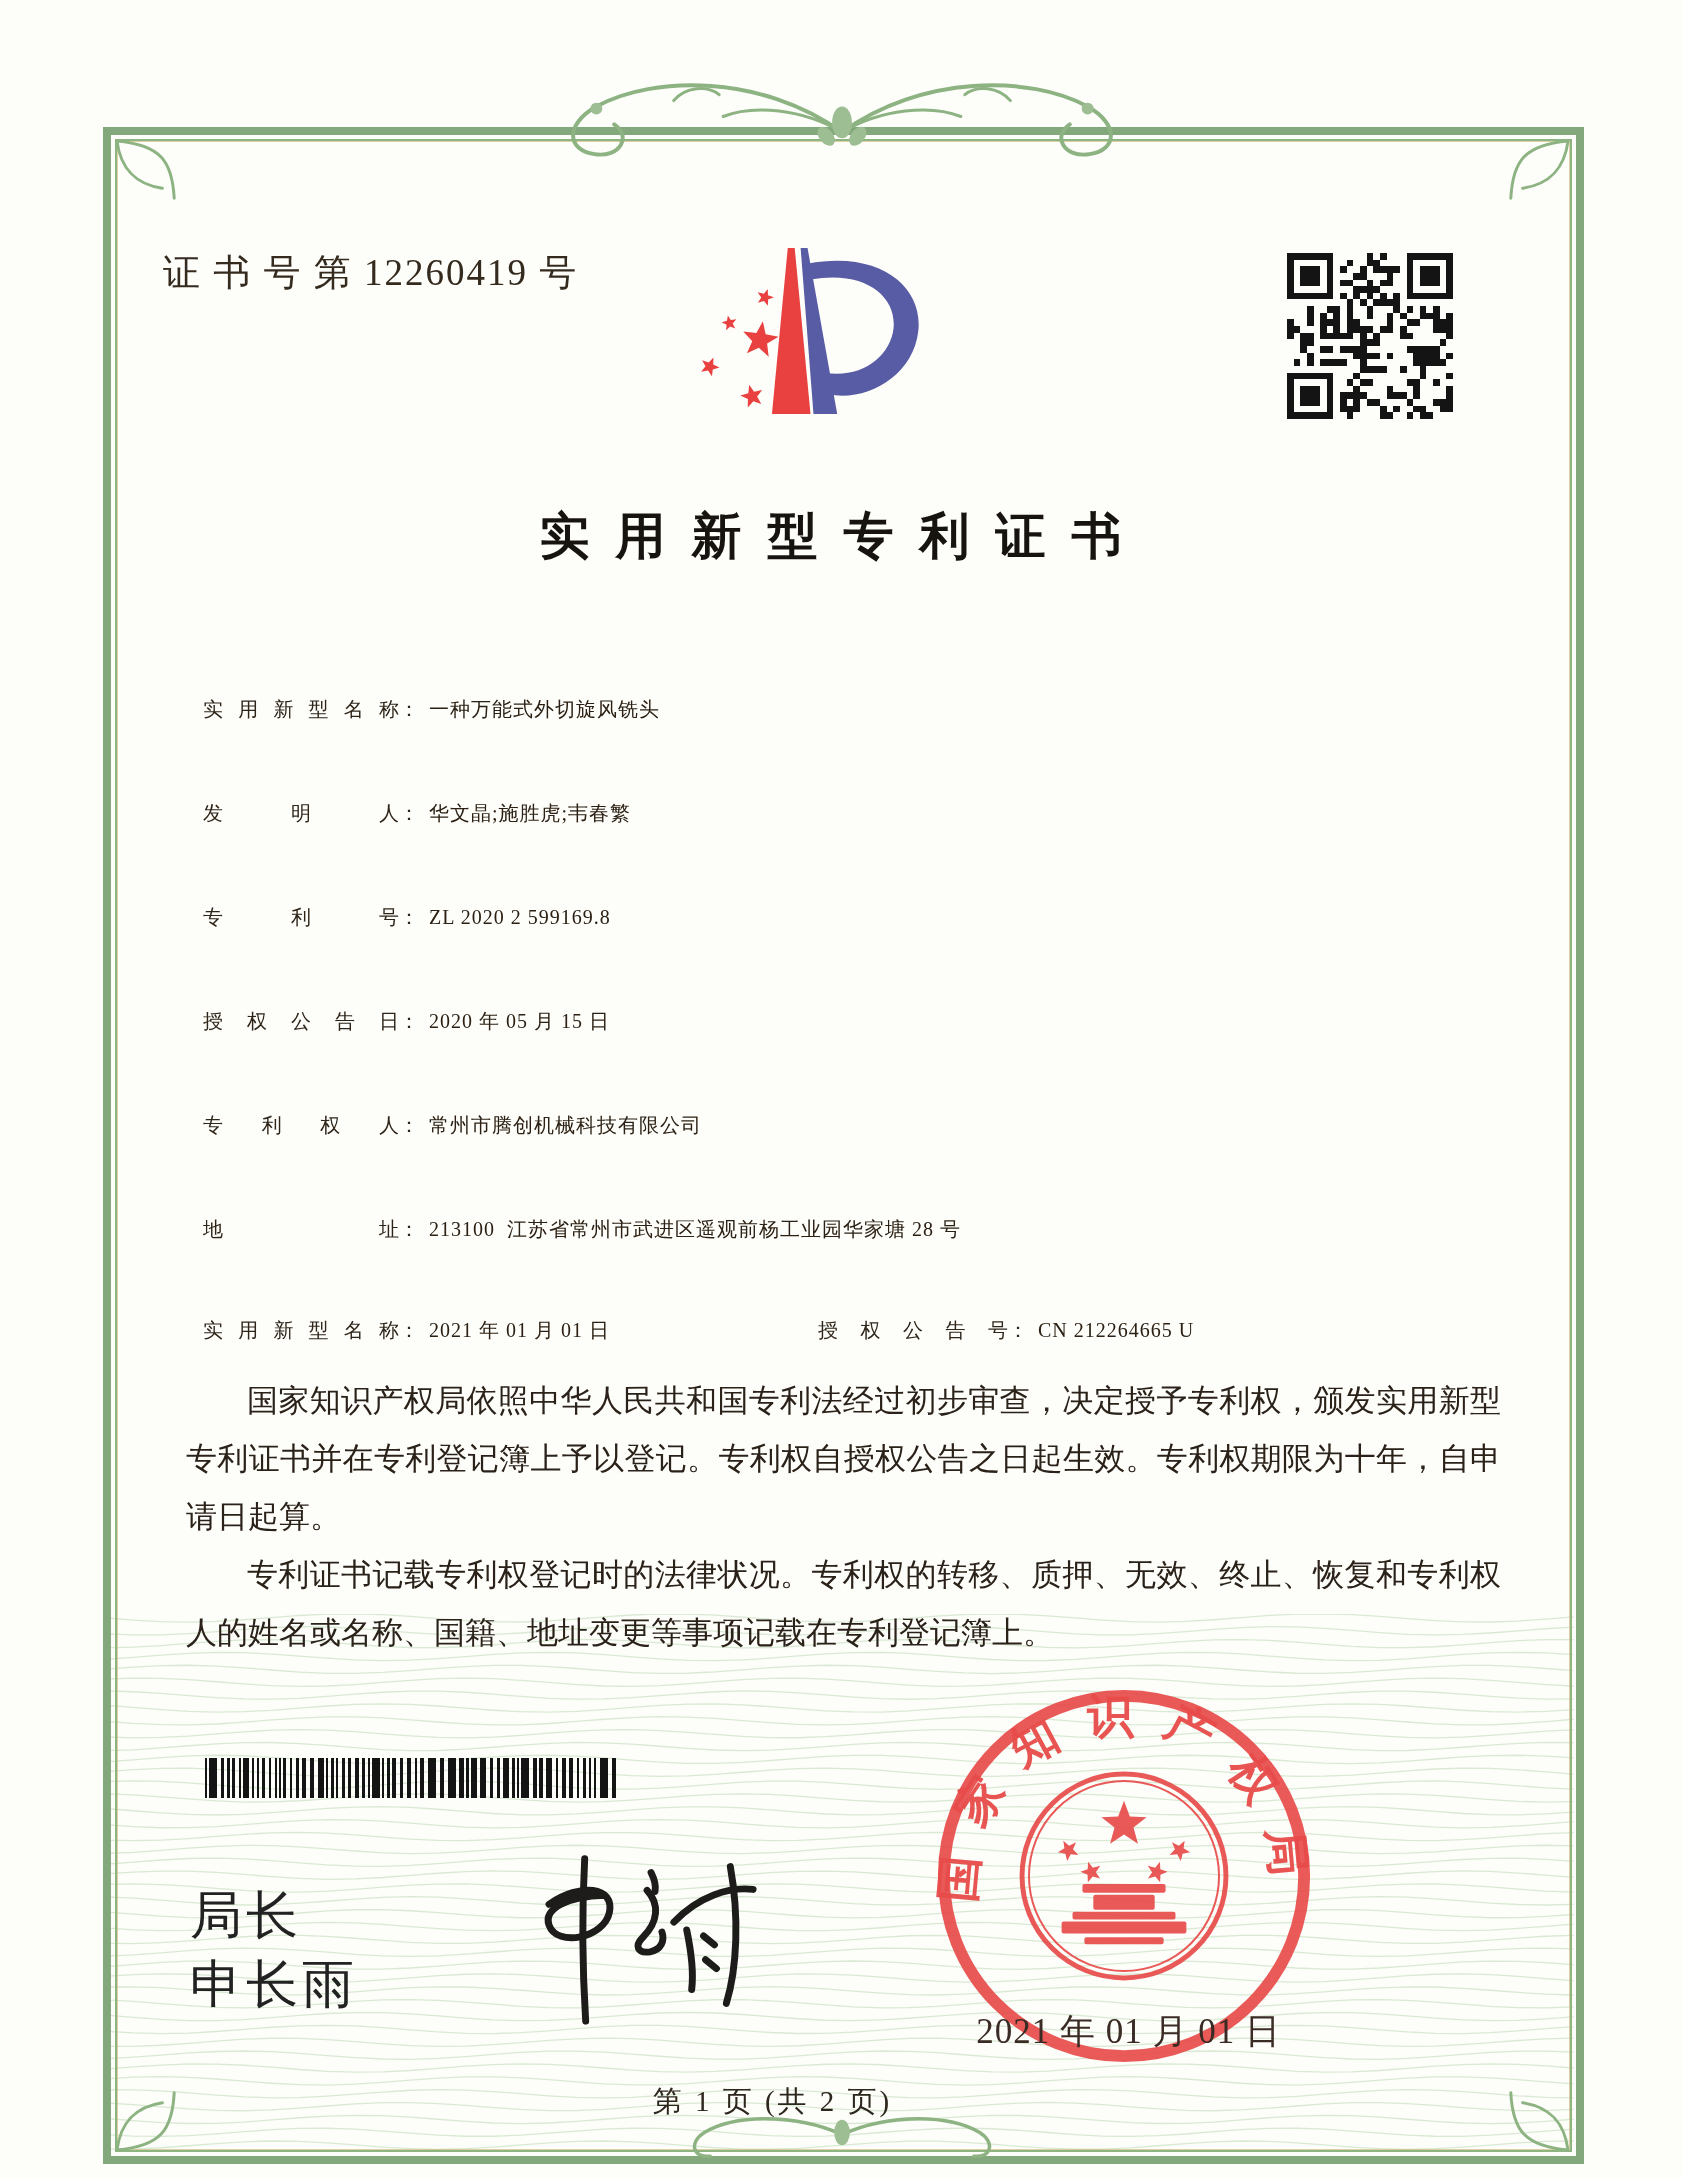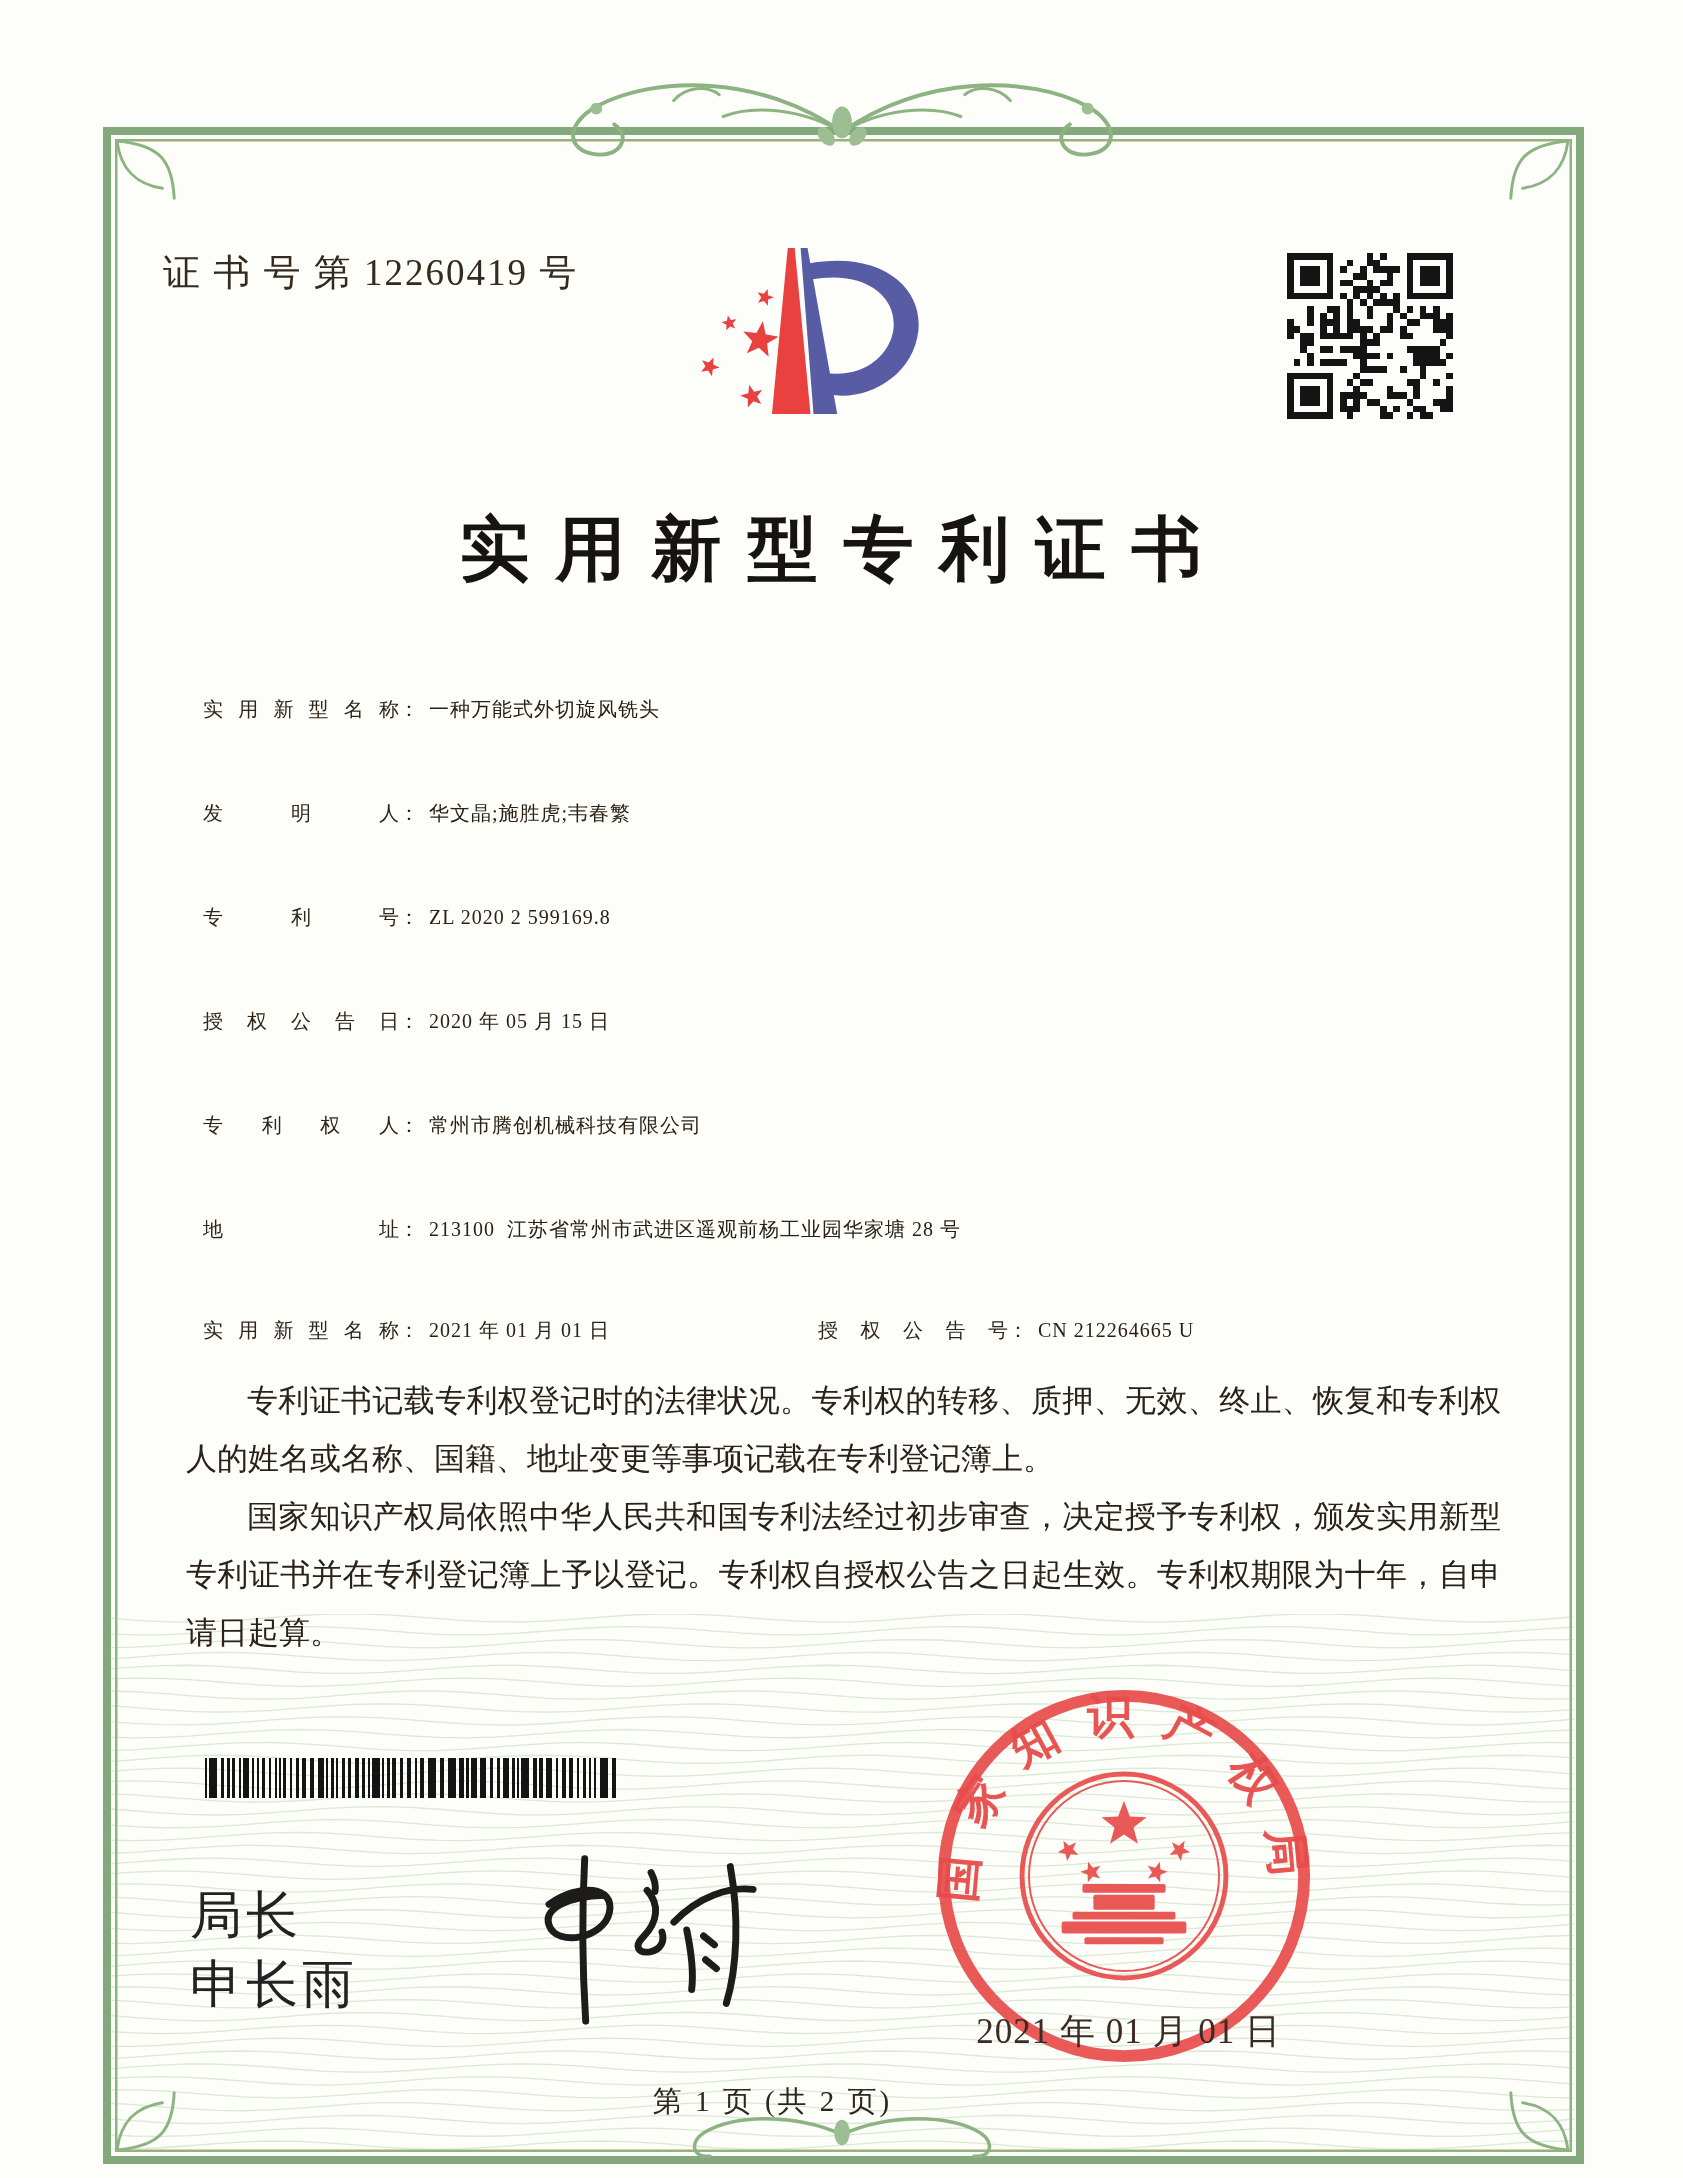--- a/index.html
+++ b/index.html
@@ -25,21 +25,21 @@
   .content{position:absolute;inset:0;z-index:1;border-radius:15px;}
   
   .cert-no{
     position:absolute;left:163px;top:248px;
     font-size:37px;letter-spacing:2px;color:#342a1e;
   }
   .logo{position:absolute;left:678px;top:226px;}
   .qr{position:absolute;left:1287px;top:253px;}
   .doc-title{
     position:absolute;left:103px;width:1481px;top:503px;
-    text-align:center;font-size:70px;font-weight:bold;
+    text-align:center;font-size:50px;font-weight:bold;
     letter-spacing:26px;color:#17130f;
   }
   
   .field-row{position:absolute;left:203px;font-size:20px;white-space:nowrap;}
   .f-label{
     display:inline-block;width:196px;vertical-align:baseline;
     text-align:justify;text-align-last:justify;color:#2e2418;
   }
   .f-colon{display:inline-block;margin-right:10px;color:#2e2418;}
   .f-value{white-space:pre-wrap;letter-spacing:1px;color:#2b2013;}
@@ -405,22 +405,22 @@
       <span class="f-label">地址</span><span class="f-colon">：</span><span class="f-value">213100  江苏省常州市武进区遥观前杨工业园华家塘 28 号</span>
     </div>
     <div class="field-row grant-a">
       <span class="f-label">实用新型名称</span><span class="f-colon">：</span><span class="f-value">2021 年 01 月 01 日</span>
     </div>
     <div class="field-row grant-b">
       <span class="f-label">授权公告号</span><span class="f-colon">：</span><span class="f-value">CN 212264665 U</span>
     </div>
 
     <div class="body-text">
+      <p>国家知识产权局依照中华人民共和国专利法经过初步审查，决定授予专利权，颁发实用新型专利证书并在专利登记簿上予以登记。专利权自授权公告之日起生效。专利权期限为十年，自申请日起算。</p>
       <p>专利证书记载专利权登记时的法律状况。专利权的转移、质押、无效、终止、恢复和专利权人的姓名或名称、国籍、地址变更等事项记载在专利登记簿上。</p>
-      <p>国家知识产权局依照中华人民共和国专利法经过初步审查，决定授予专利权，颁发实用新型专利证书并在专利登记簿上予以登记。专利权自授权公告之日起生效。专利权期限为十年，自申请日起算。</p>
     </div>
 
     <svg class="barcode" width="414" height="40" shape-rendering="crispEdges" viewBox="0 0 418 40">
         <rect x="0" y="0" width="2" height="40" fill="#141414"></rect>
         <rect x="4" y="0" width="8" height="40" fill="#141414"></rect>
         <rect x="16" y="0" width="3" height="40" fill="#141414"></rect>
         <rect x="22" y="0" width="3" height="40" fill="#141414"></rect>
         <rect x="27" y="0" width="3" height="40" fill="#141414"></rect>
         <rect x="34" y="0" width="2" height="40" fill="#141414"></rect>
         <rect x="38" y="0" width="6" height="40" fill="#141414"></rect>

